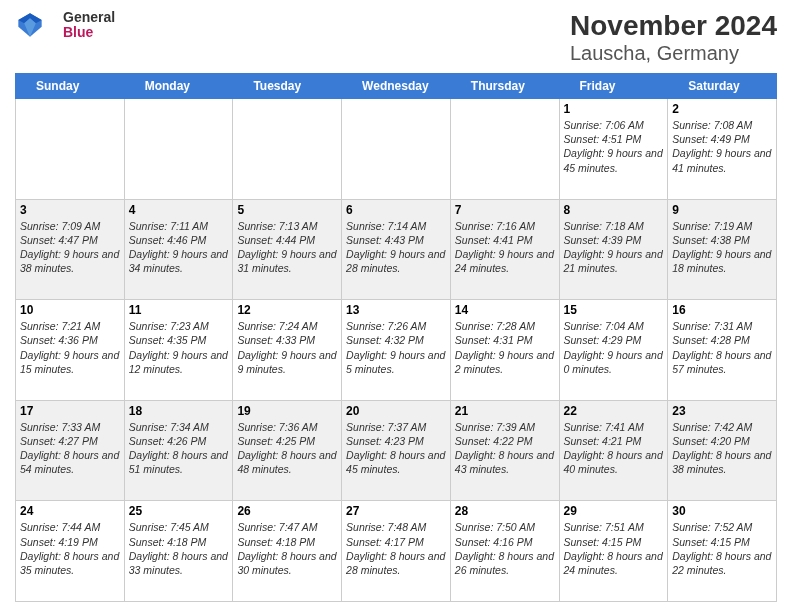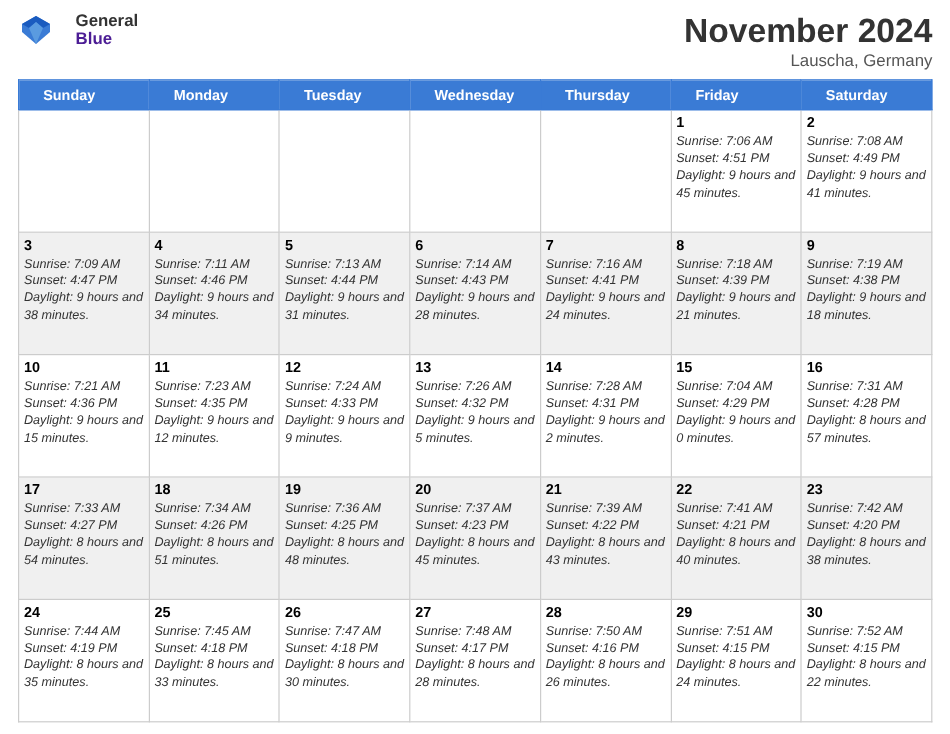--- a/index.html
+++ b/index.html
@@ -29,35 +29,34 @@
       gap: 18px;
     }
     .logo-text {
       display: flex;
       flex-direction: column;
       font-size: 14px;
       font-weight: bold;
       line-height: 1.1;
     }
     .logo-text span:first-child { color: #333; }
-    .logo-text span:last-child { color: #4c1d95; }
+    .logo-text span:last-child { color: #be185d; }
     .logo-icon {
       width: 30px;
       height: 30px;
     }
     .title-section {
-      text-align: right;
     }
     .title-section h1 {
       font-size: 28px;
       font-weight: bold;
       color: #333;
     }
     .title-section h2 {
-      font-size: 14px;
+      font-size: 20px;
       font-weight: normal;
       color: #555;
     }
     .calendar {
       width: 100%;
       border-collapse: collapse;
       flex: 1;
       font-size: 11px;
     }
     .calendar th {

